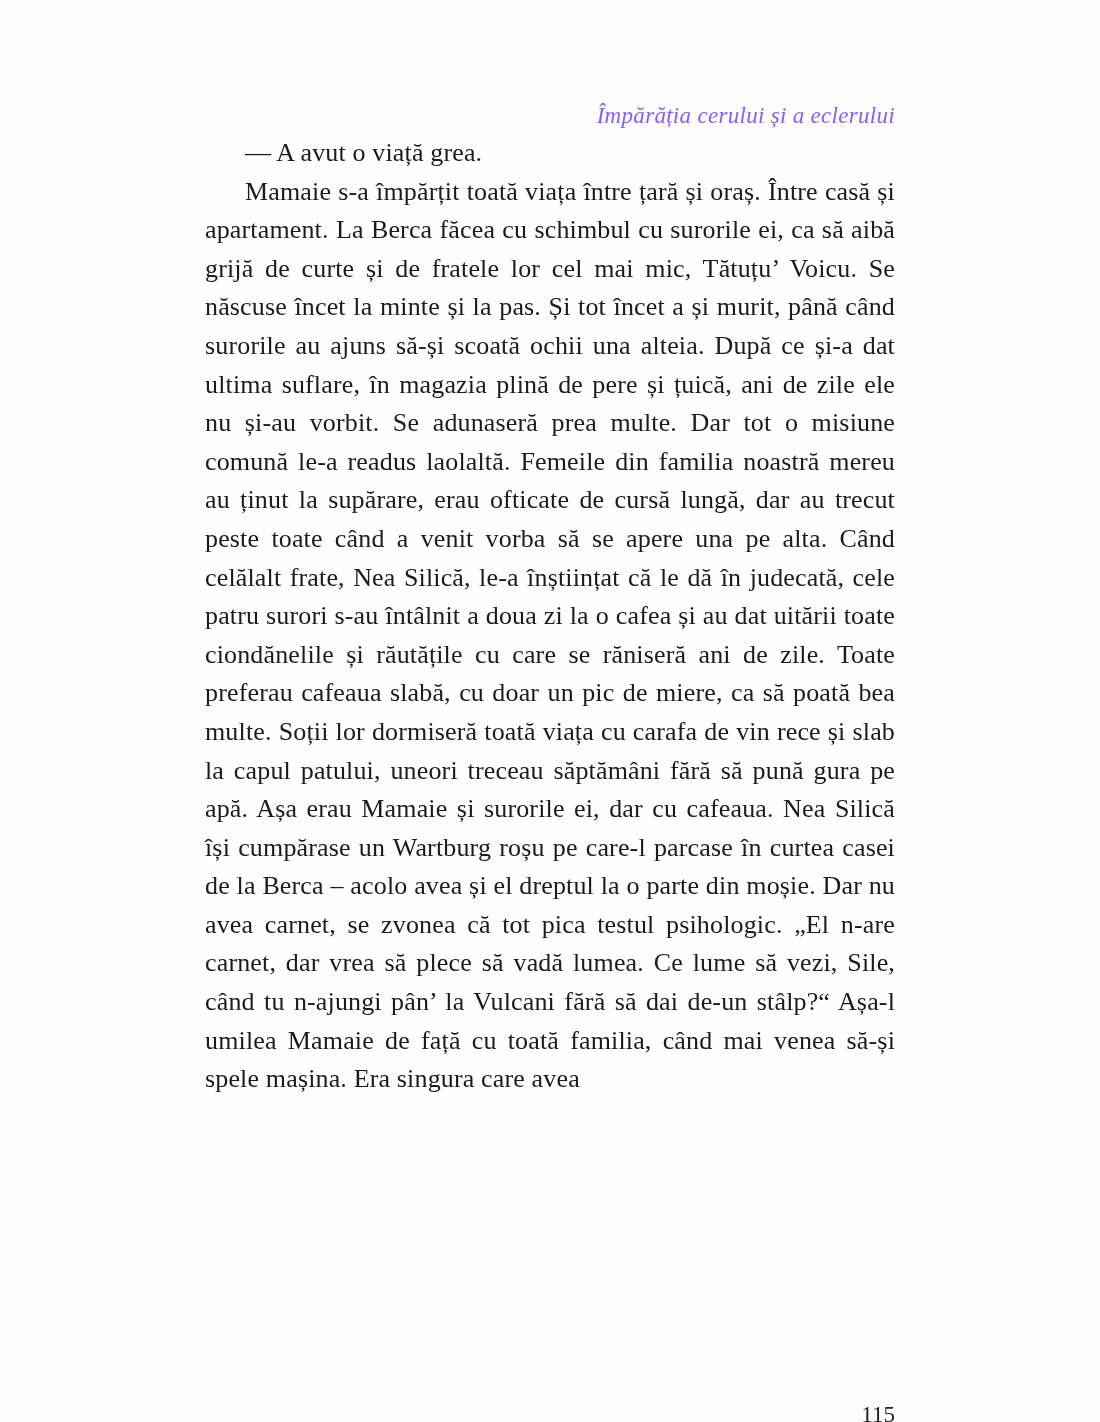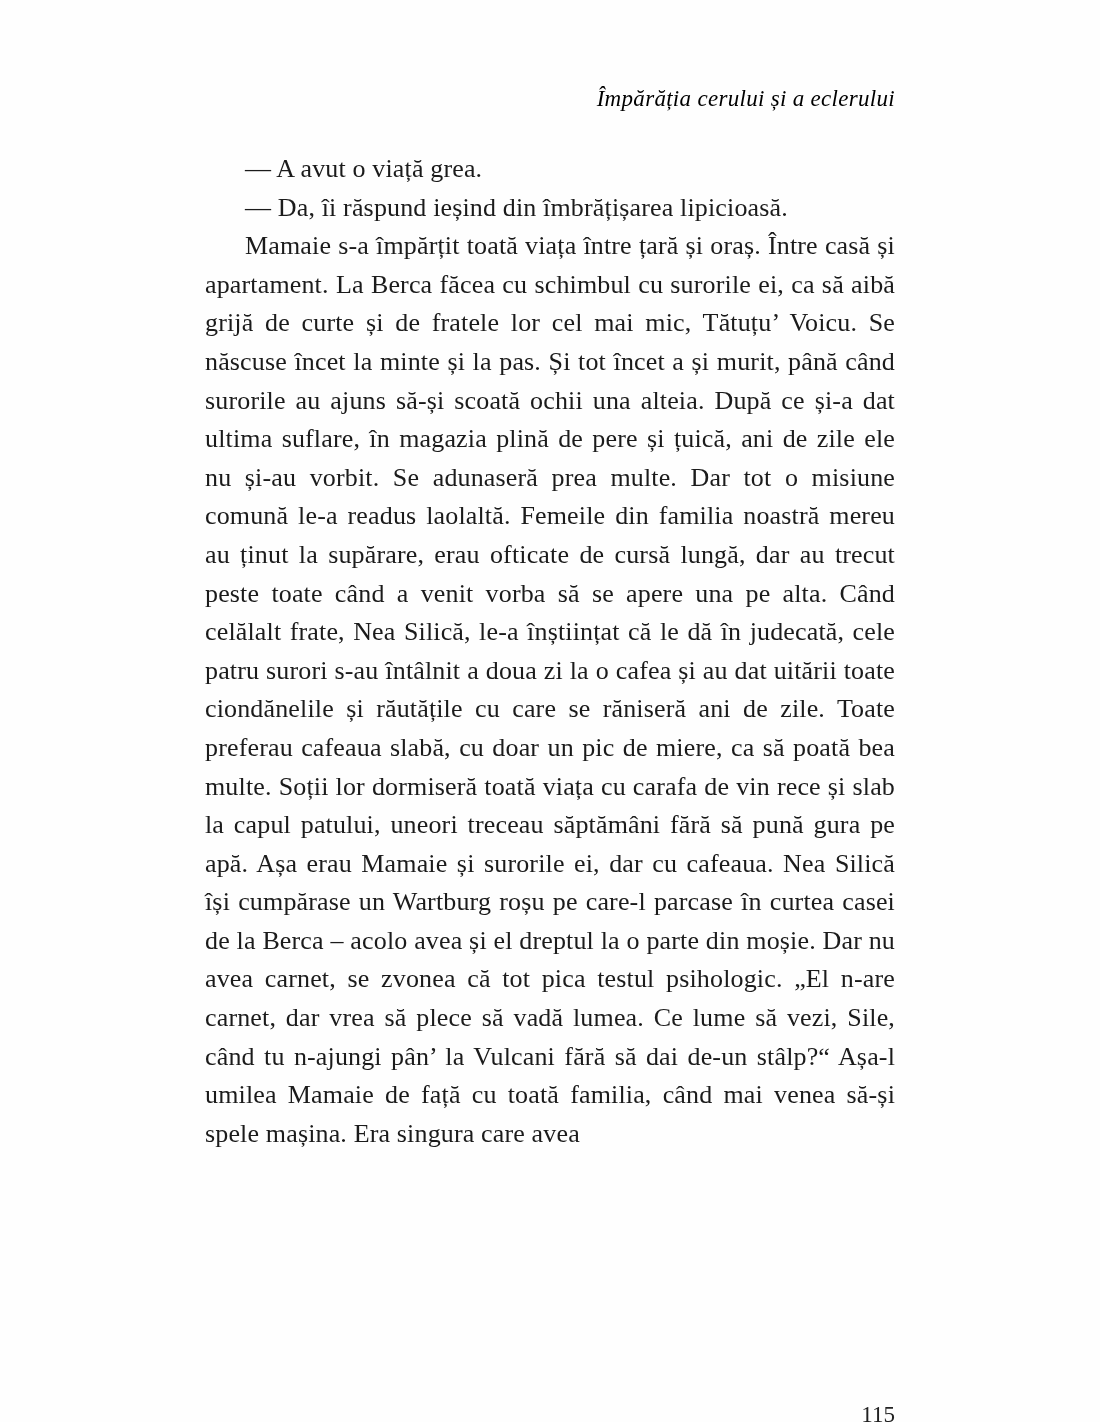--- a/index.html
+++ b/index.html
@@ -13,40 +13,39 @@
     width: 1100px;
     height: 1422px;
     background: #fefefe;
     font-family: "Liberation Serif", "DejaVu Serif", serif;
     color: #1b1b1b;
     overflow: hidden;
   }
 
   .running-header {
     position: absolute;
-    top: 86px;
+    top: 103px;
     left: 205px;
     width: 690px;
     text-align: right;
     font-style: italic;
     font-size: 23px;
     letter-spacing: 0.3px;
-    color: #000000;
+    color: #8b5cf6;
   }
 
   .text-block {
     position: absolute;
     top: 134px;
     left: 205px;
     width: 690px;
     font-size: 26px;
     line-height: 38.6px;
     text-align: justify;
     letter-spacing: 0.15px;
-    margin-top: 16px;
   }
 
   .para {
     margin: 0;
     padding: 0;
     text-indent: 40px;
   }
 
   .page-number {
     position: absolute;
@@ -60,19 +59,18 @@
 </style>
 </head>
 <body>
 
 <div class="book-page">
 
   <div class="running-header">Împărăția cerului și a eclerului</div>
 
   <div class="text-block">
     <p class="para">— A avut o viață grea.</p>
-    <p class="para">— Da, îi răspund ieșind din îmbrățișarea lipicioasă.</p>
     <p class="para">Mamaie s-a împărțit toată viața între țară și oraș. Între casă și apartament. La Berca făcea cu schimbul cu surorile ei, ca să aibă grijă de curte și de fratele lor cel mai mic, Tătuțu’ Voicu. Se născuse încet la minte și la pas. Și tot încet a și murit, până când surorile au ajuns să-și scoată ochii una alteia. După ce și-a dat ultima suflare, în magazia plină de pere și țuică, ani de zile ele nu și-au vorbit. Se adunaseră prea multe. Dar tot o misiune comună le-a readus laolaltă. Femeile din familia noastră mereu au ținut la supărare, erau ofticate de cursă lungă, dar au trecut peste toate când a venit vorba să se apere una pe alta. Când celălalt frate, Nea Silică, le-a înștiințat că le dă în judecată, cele patru surori s-au întâlnit a doua zi la o cafea și au dat uitării toate ciondănelile și răutățile cu care se răniseră ani de zile. Toate preferau cafeaua slabă, cu doar un pic de miere, ca să poată bea multe. Soții lor dormiseră toată viața cu carafa de vin rece și slab la capul patului, uneori treceau săptămâni fără să pună gura pe apă. Așa erau Mamaie și surorile ei, dar cu cafeaua. Nea Silică își cumpărase un Wartburg roșu pe care-l parcase în curtea casei de la Berca – acolo avea și el dreptul la o parte din moșie. Dar nu avea carnet, se zvonea că tot pica testul psihologic. „El n-are carnet, dar vrea să plece să vadă lumea. Ce lume să vezi, Sile, când tu n-ajungi pân’ la Vulcani fără să dai de-un stâlp?“ Așa-l umilea Mamaie de față cu toată familia, când mai venea să-și spele mașina. Era singura care avea</p>
   </div>
 
   <div class="page-number">115</div>
 
 </div>
 
 </body></html>

